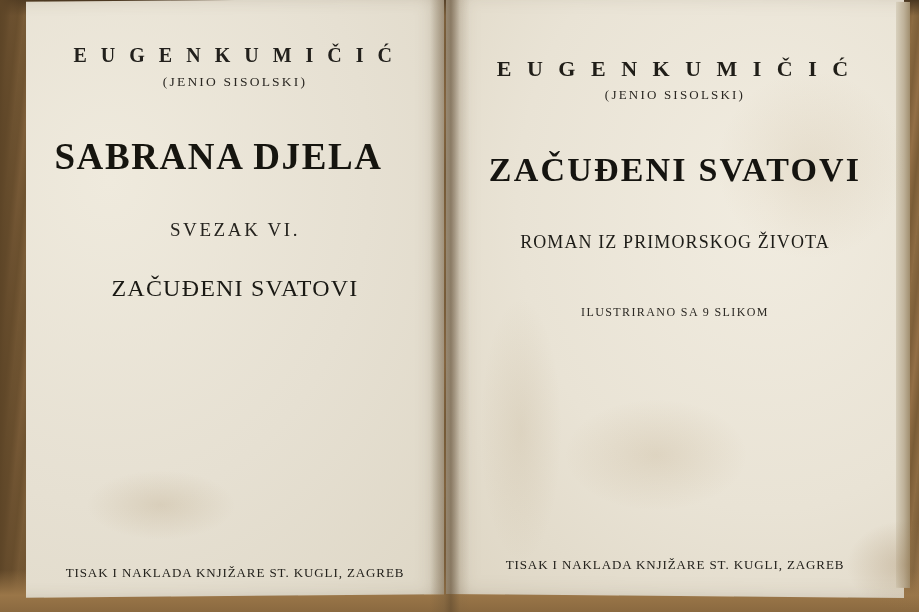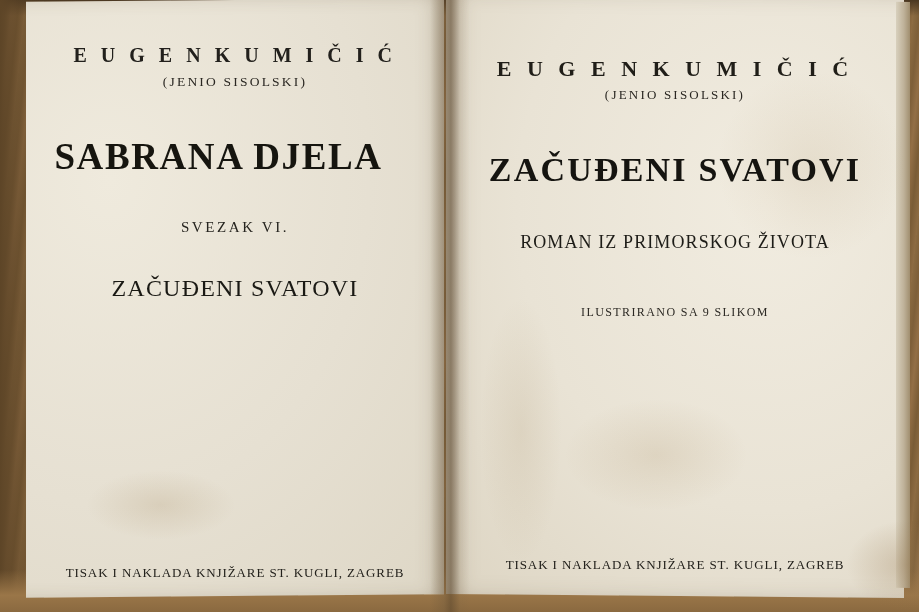--- a/index.html
+++ b/index.html
@@ -142,21 +142,21 @@
   }
   .l-title {
     left: 0; width: 385px; top: 136px;
     font-size: 37px;
     letter-spacing: 1.6px;
     font-weight: 700;
     color: #16150f;
   }
   .l-volume {
     left: 0; width: 418px; top: 219px;
-    font-size: 15px;
+    font-size: 19px;
     letter-spacing: 2.6px;
     color: #26241f;
   }
   .l-work {
     left: 0; width: 418px; top: 275px;
     font-size: 24px;
     letter-spacing: 1.2px;
     color: #1a1914;
   }
   .l-imprint {

